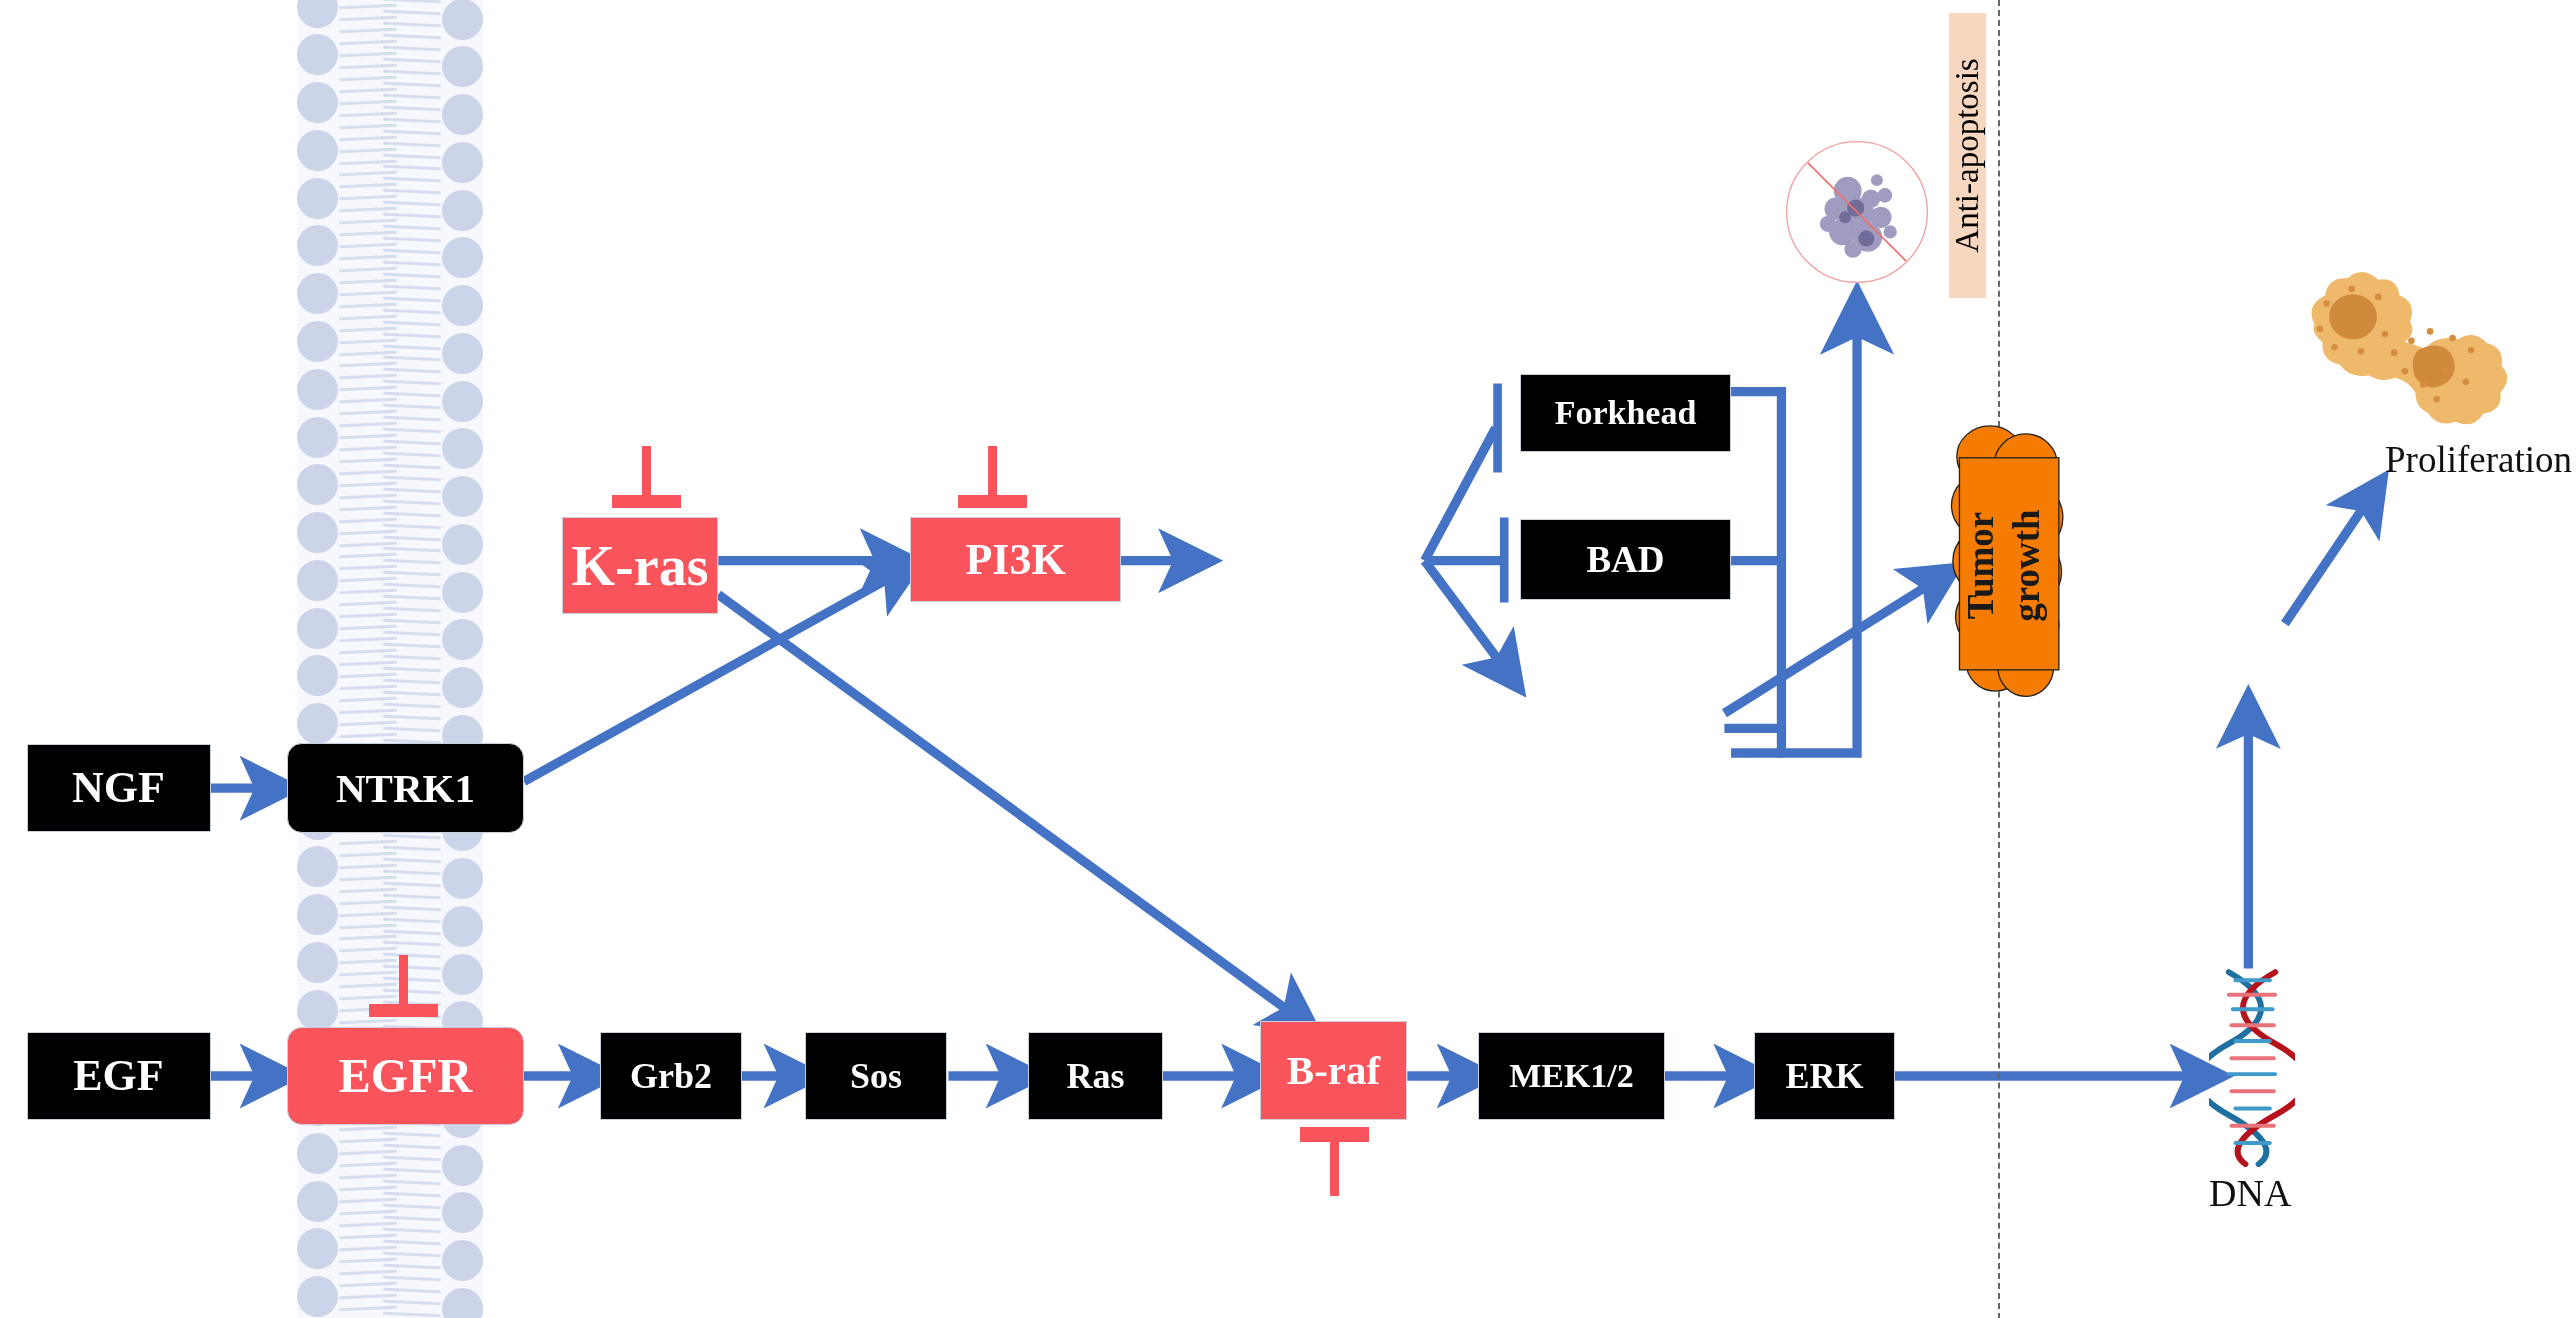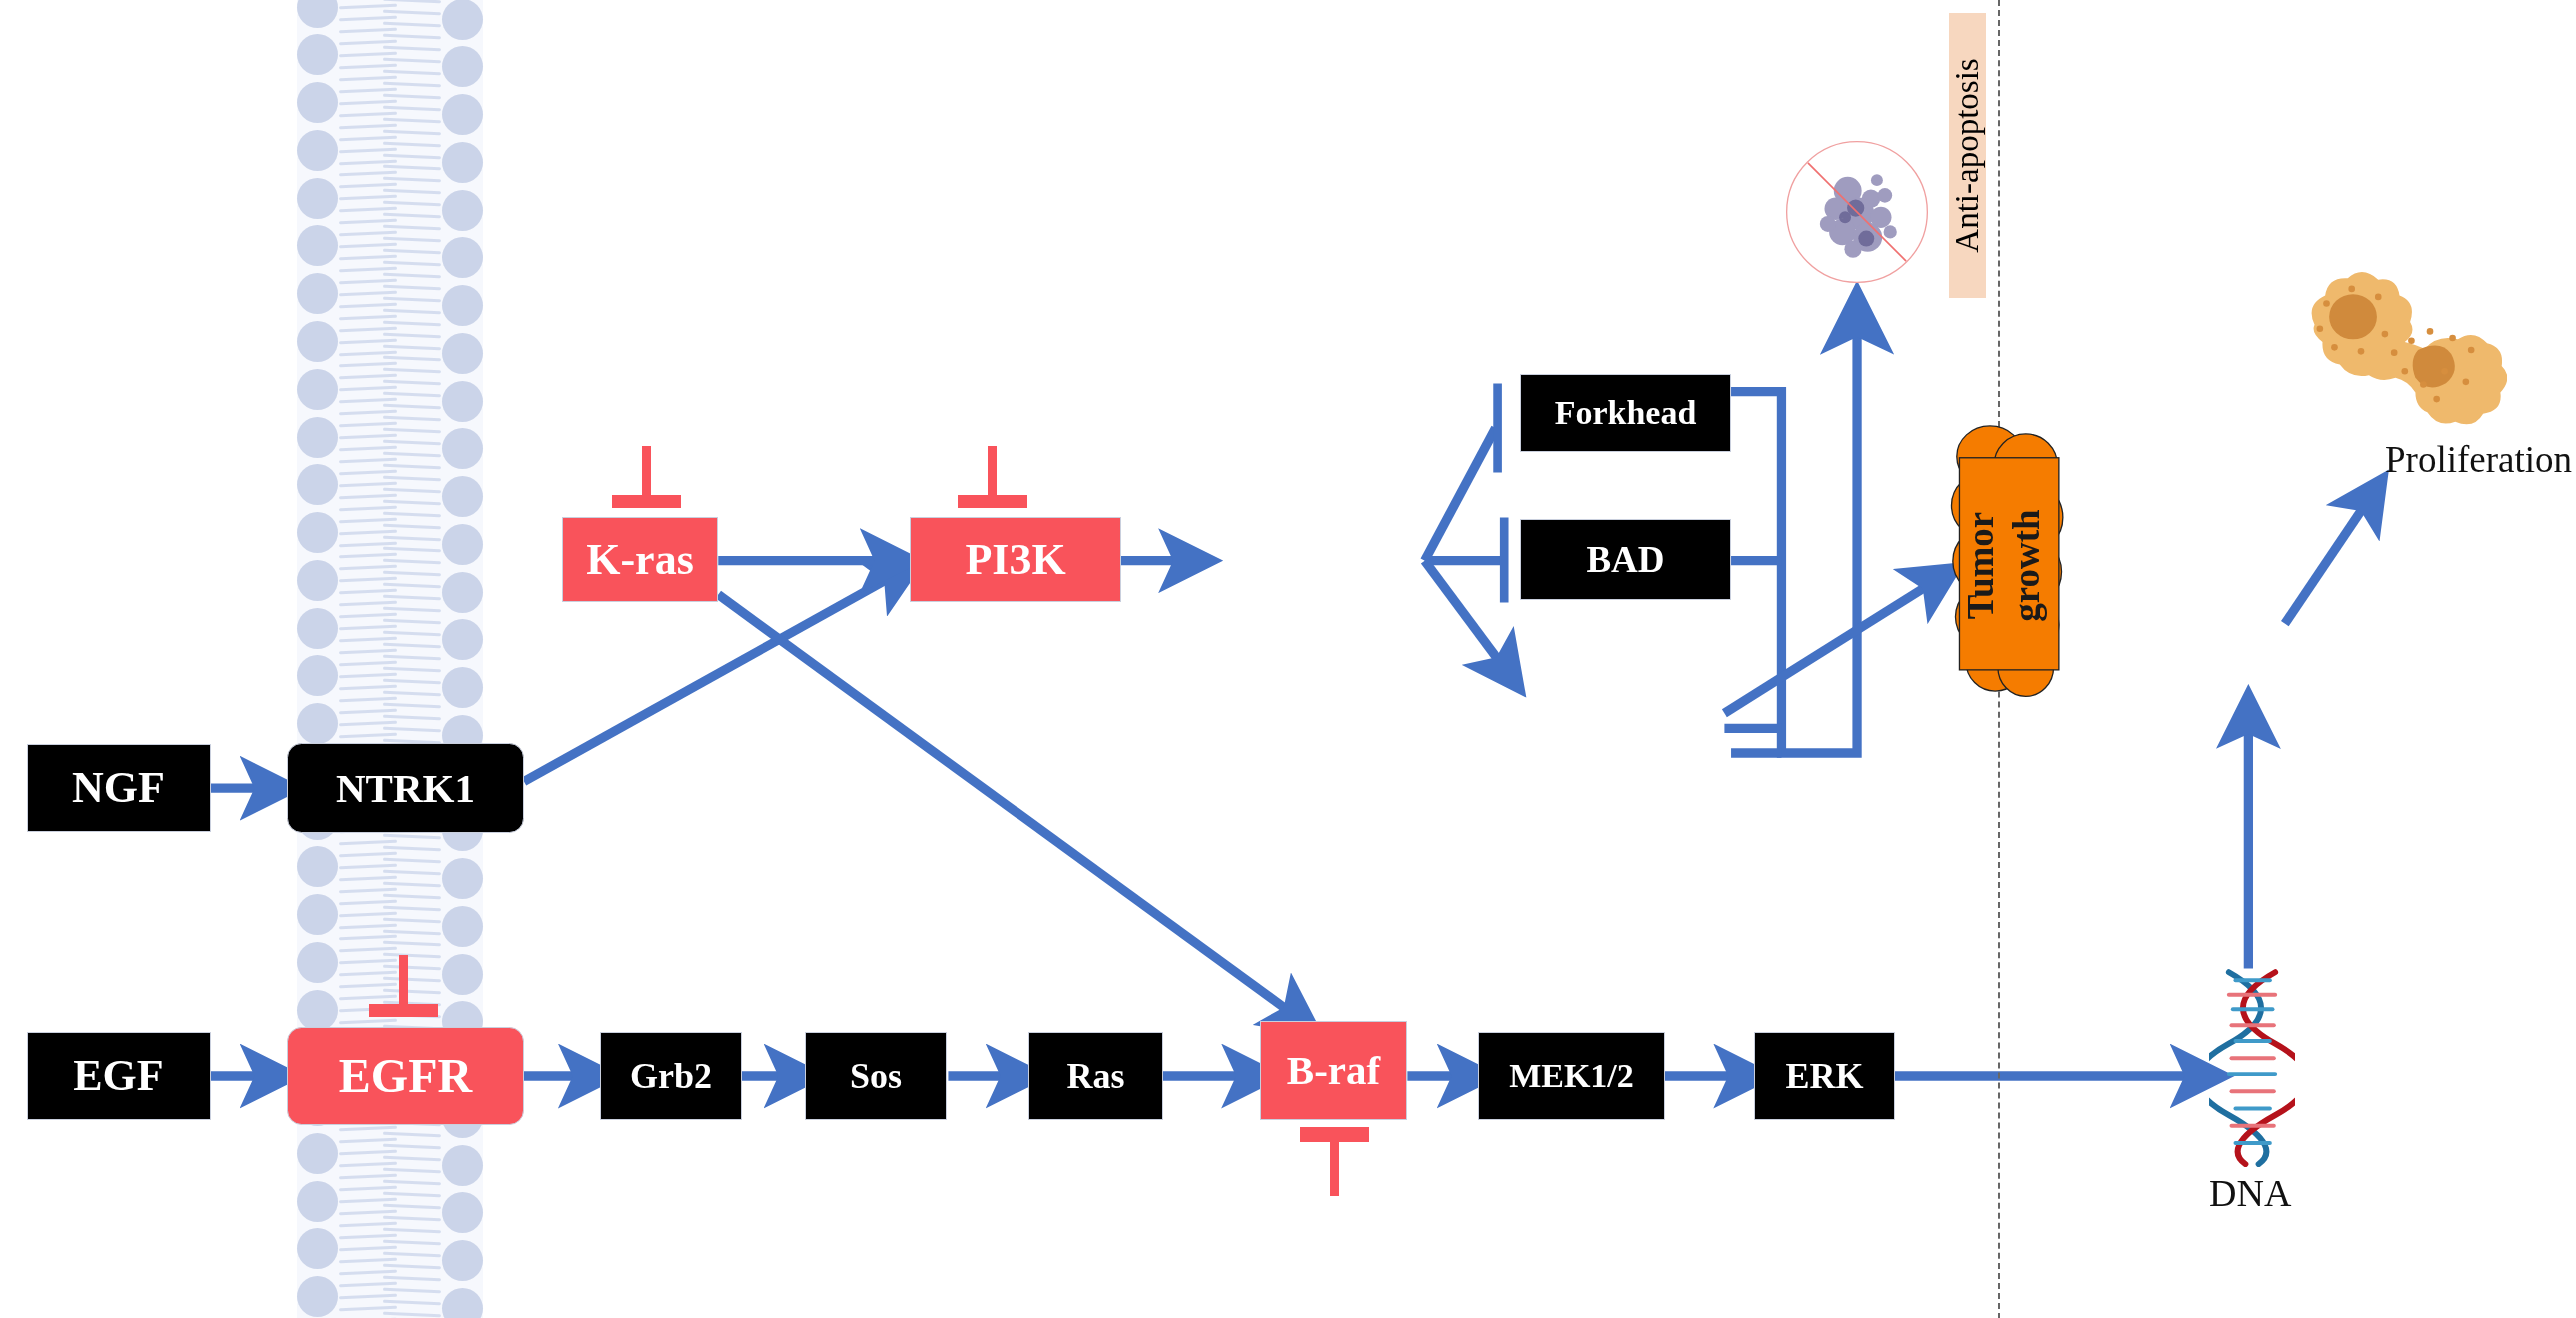--- a/index.html
+++ b/index.html
@@ -412,21 +412,21 @@
   </div>
 
   <div class="node black" style="left:26.5px;top:1032px;width:184px;height:88px;font-size:44px;">
     <span>EGF</span>
   </div>
 
   <div class="node red round" style="left:287px;top:1027px;width:237px;height:98px;font-size:48px;">
     <span>EGFR</span>
   </div>
 
-  <div class="node red" style="left:562px;top:517px;width:156px;height:85px;font-size:44px;text-align:center;">
+  <div class="node red" style="left:562px;top:517px;width:156px;height:97px;font-size:56px;text-align:center;">
     <span>K-ras</span>
   </div>
 
   <div class="node red" style="left:910px;top:517px;width:211px;height:85px;font-size:44px;">
     <span>PI3K</span>
   </div>
 
 
   <div class="node black" style="left:1520px;top:519px;width:211px;height:81px;font-size:37px;">
     <span>BAD</span>

